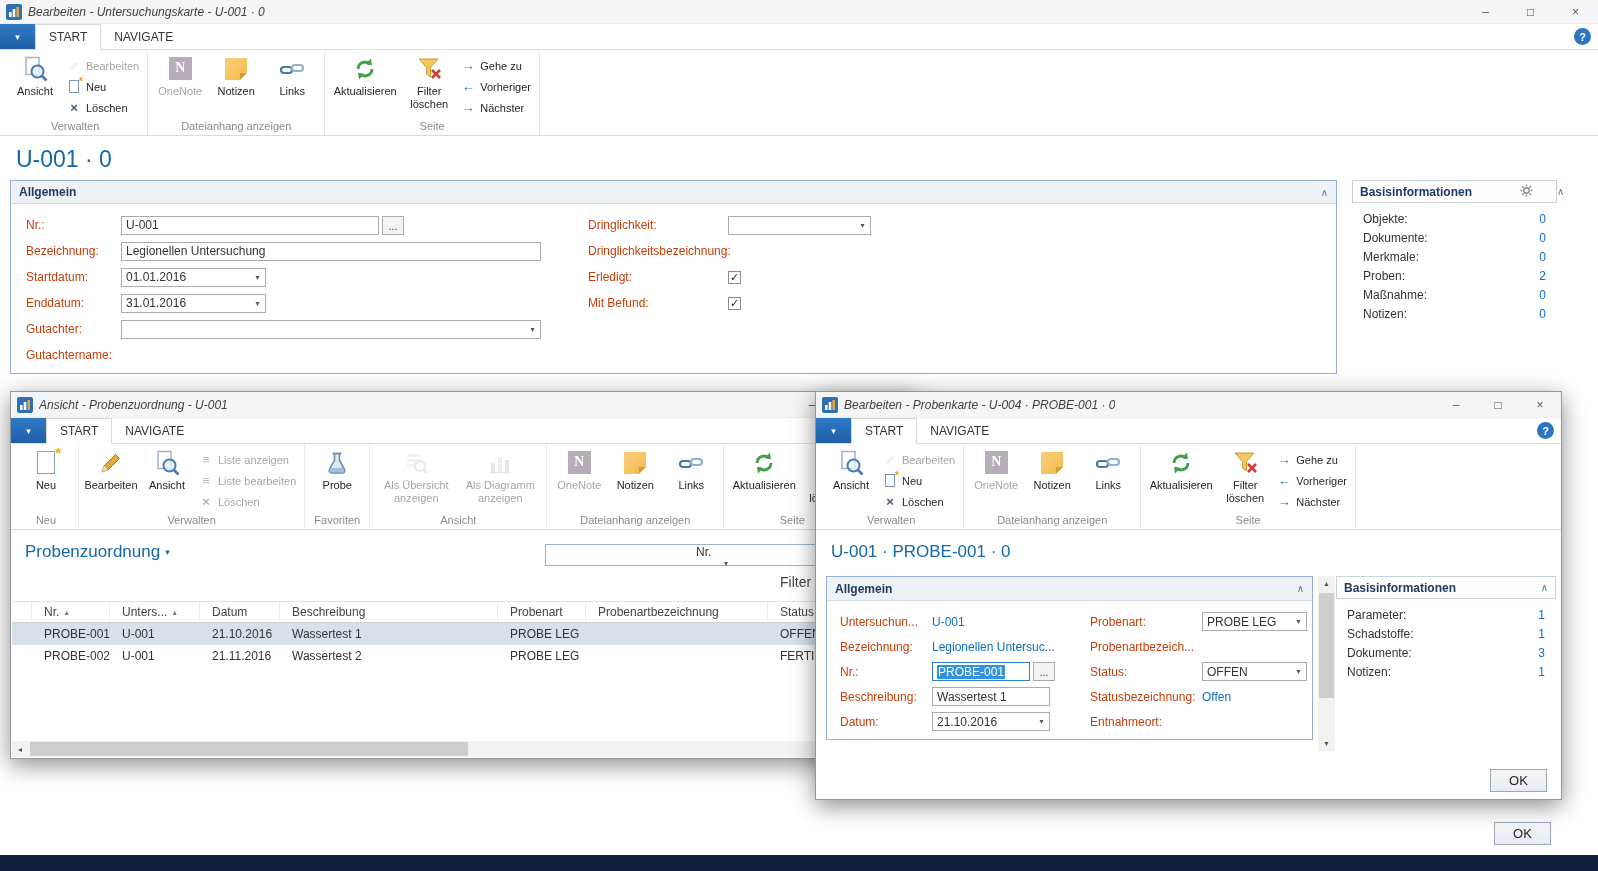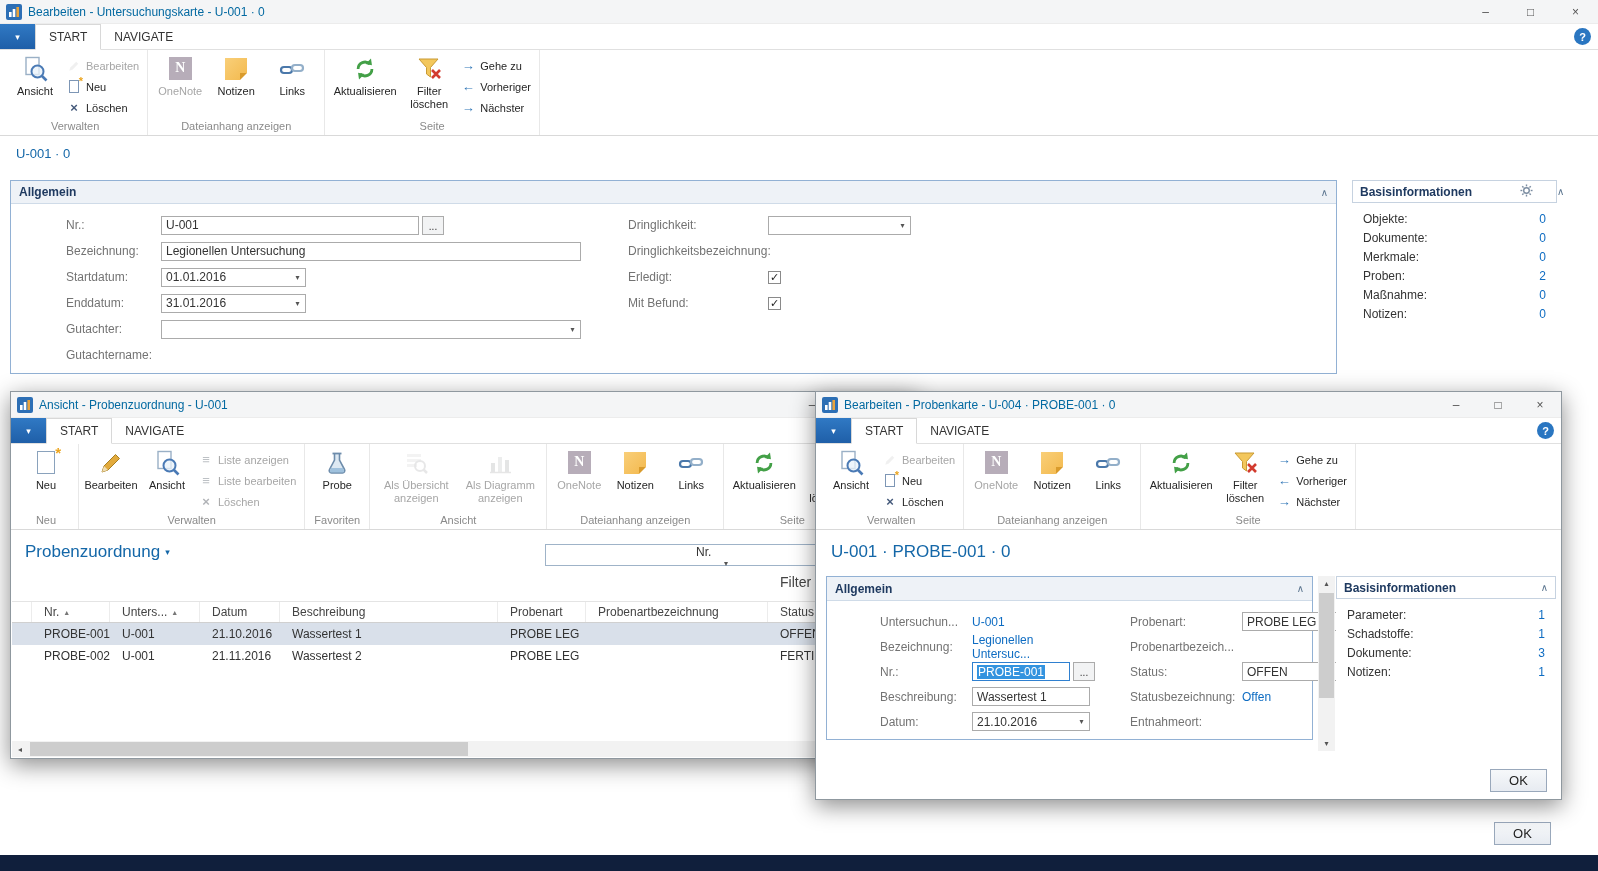--- a/index.html
+++ b/index.html
@@ -6,21 +6,21 @@
   html,body { width:1598px; height:871px; overflow:hidden; }
   body { font-family:"Liberation Sans","DejaVu Sans",sans-serif; font-size:12px; color:#333; background:#fff; }
   [data-interactable="true"] { cursor:pointer; }
 
   .screen { position:relative; width:1598px; height:871px; background:#fff; overflow:hidden; }
   .taskbar { position:absolute; left:0; right:0; bottom:0; height:16px; background:#101f3c; z-index:50; }
 
   
   .titlebar { height:24px; display:flex; align-items:center; background:#f4f5f6; border-bottom:1px solid #ececec; padding-left:6px; }
   .window .titlebar { height:26px;align-items:center; }
-  .title-text { margin-left:6px; color:#0369a1; white-space:nowrap; overflow:hidden; }
+  .title-text { margin-left:6px; color:#404040; white-space:nowrap; overflow:hidden;font-style:italic; }
   .win-controls { margin-left:auto; display:flex; height:100%; }
   .win-btn { width:45px; height:100%; display:flex; align-items:center; justify-content:center; color:#555; font-size:12px; }
   .window .win-btn { width:42px; }
   .app-icon { width:16px; height:16px; display:inline-flex; flex:none; }
 
   .window { position:absolute; background:#fff; border:1px solid #8f989f; box-shadow:0 6px 22px rgba(0,0,0,.45); }
   .win1 { left:10px; top:391px; width:908px; height:368px; z-index:10; }
   .win2 { left:815px; top:391px; width:747px; height:409px; z-index:20; }
 
   
@@ -50,29 +50,29 @@
   .list-glyph { color:#5a7a9a; font-size:13px; }
   .mini-page { width:10px; height:13px; border:1px solid #7d96b5; background:#fff; position:relative; display:inline-block; }
   .mini-page .spark { position:absolute; top:-6px; right:-5px; color:#eca51e; font-size:11px; font-weight:bold; }
   .page-lg { width:18px; height:23px; border:1.5px solid #8aa2bc; background:#fff; position:relative; display:inline-block; }
   .page-lg .spark { position:absolute; top:-8px; right:-7px; color:#eca51e; font-size:15px; font-weight:bold; }
   .onenote-box { width:23px; height:23px; background:#8b3a9e; color:#fff; font-weight:bold; font-size:14px; display:flex; align-items:center; justify-content:center; font-family:"Liberation Serif","DejaVu Serif",serif; }
   .note-box { width:22px; height:22px; background:linear-gradient(135deg,#f9cf79,#f3b94e); display:inline-block; position:relative; }
   .note-box::after { content:""; position:absolute; right:0; bottom:0; border-style:solid; border-width:0 0 7px 7px; border-color:transparent transparent #fff #d99b2c; }
 
   
-  .page-title-main { position:absolute; left:16px; top:146px; font-size:13px; color:#1467a8; }
+  .page-title-main { position:absolute; left:16px; top:146px; font-size:23px; color:#1467a8; }
   .pg-title { font-size:17px; color:#1467a8; }
 
   .fasttab { border:1px solid #92b1d4; background:#fff; }
   .ft-header { height:23px; background:#eef2f7; border-bottom:1px solid #cfdbe8; display:flex; align-items:center; padding:0 8px; color:#1f3a60; font-weight:bold; font-size:12px; }
   .ft-header .collapse { margin-left:auto; color:#5a748e; font-size:10px; font-weight:normal; }
   .ft-body { display:flex; padding:8px 0 5px 0; }
   .frow { display:flex; align-items:center; height:26px; }
-  .flabel { width:95px; color:#737373; flex:none;margin-left:40px; }
+  .flabel { width:95px; color:#c2410c; flex:none; }
   .fval-link { color:#0e6cc2; }
   .tb { height:19px; border:1px solid #ababab; background:#fff; display:flex; align-items:center; padding:0 4px; overflow:hidden; white-space:nowrap; flex:none; }
   .combo { position:relative; padding-right:16px; }
   .combo .arrow { position:absolute; right:0; top:0; width:15px; height:100%; display:flex; align-items:center; justify-content:center; color:#555; font-size:8px; }
   .assist-btn { width:22px; height:19px; border:1px solid #ababab; background:#f2f3f4; margin-left:3px; display:flex; align-items:flex-end; justify-content:center; font-size:10px; color:#333; padding-bottom:2px; flex:none; }
   .cb { width:13px; height:13px; border:1px solid #8a8a8a; background:#fff; display:flex; align-items:center; justify-content:center; font-size:11px; color:#222; line-height:1; }
   .tb .sel { background:#3393df; color:#fff; padding:0 1px; }
   .tb.focus { border-color:#2f80d0; }
   .w258{width:258px}.w420{width:420px}.w145{width:145px}.w143{width:143px}.w118{width:118px}.w105{width:105px}.w98{width:98px}
 

